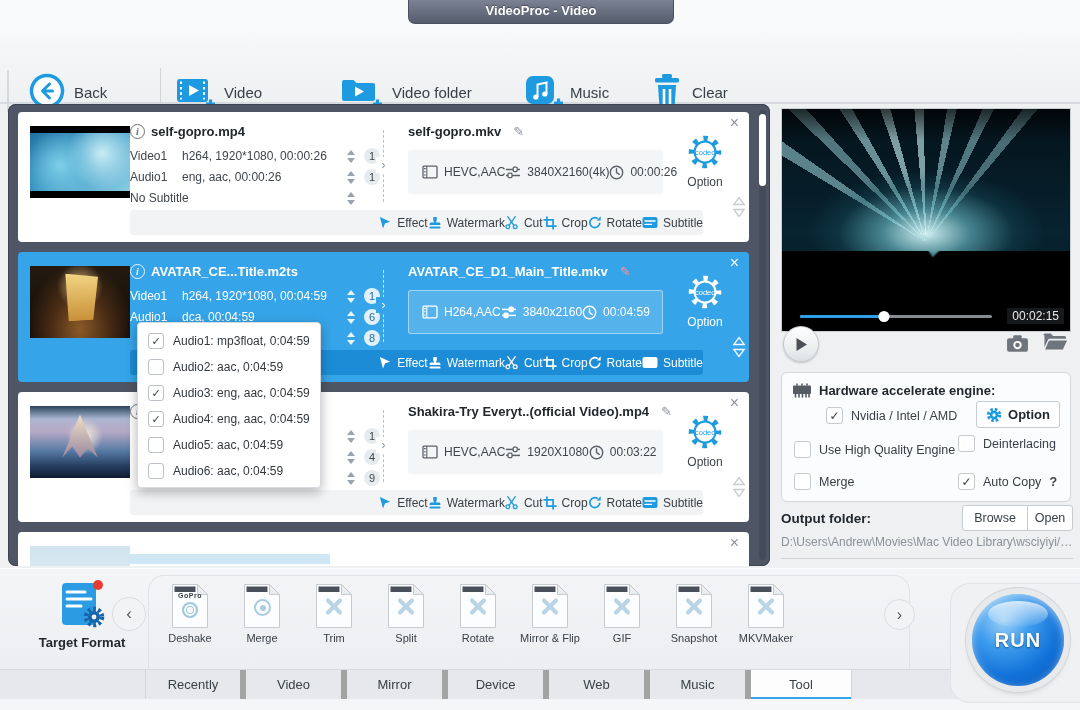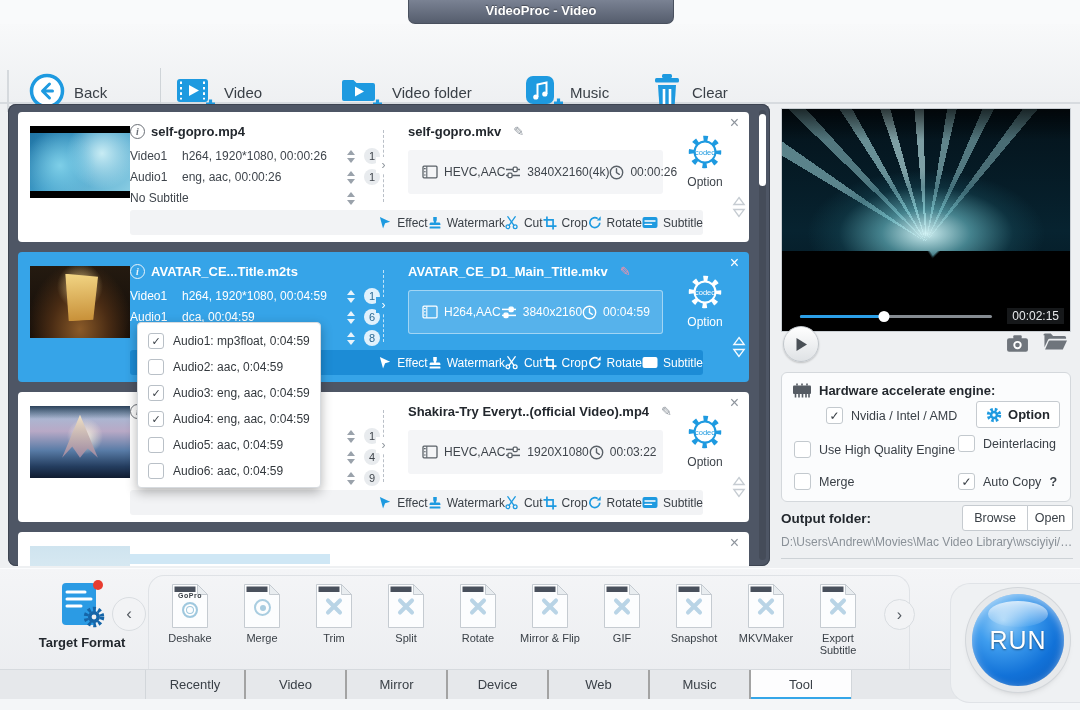--- a/index.html
+++ b/index.html
@@ -159,27 +159,27 @@
     letter-spacing:.5px;color:#3a4047}
   .goprolens{position:absolute;left:11px;top:19px;width:12px;height:12px;border:2px solid #9fc8de;border-radius:50%;
     box-shadow:inset 0 0 0 2px #fff,inset 0 0 0 3px #9fc8de}
   .camlens{position:absolute;left:11px;top:16px;width:13px;height:13px;border:2px solid #a9cde0;border-radius:50%}
   .camlens::after{content:"";position:absolute;left:3.5px;top:3.5px;width:6px;height:6px;background:#a9cde0;border-radius:50%}
   .runwrap{position:absolute;left:950px;top:14px;width:130px;height:118px;background:#eff1f3;
     border:1px solid #e0e3e7;border-right:none;border-radius:20px 0 0 20px;z-index:20}
   .runbtn{position:absolute;left:21px;top:10px;width:92px;height:92px;border-radius:50%;
     background:radial-gradient(circle at 34% 28%,#9ed1f7 0%,#3f9dee 30%,#1272d8 62%,#0a57b8 100%);
     box-shadow:0 0 0 6px #e7e9eb,0 0 0 7px #d2d6da,0 4px 9px rgba(0,0,0,.35),inset 0 3px 8px rgba(255,255,255,.55);
-    color:#fff;font-weight:normal;font-size:25px;letter-spacing:1px;display:flex;align-items:center;justify-content:center;
+    color:#fff;font-weight:bold;font-size:20px;letter-spacing:1px;display:flex;align-items:center;justify-content:center;
     text-shadow:0 1px 2px rgba(0,0,0,.45)}
   .runbtn::before{content:"";position:absolute;left:16px;top:7px;width:60px;height:26px;border-radius:50%;
     background:linear-gradient(rgba(255,255,255,.75),rgba(255,255,255,.05))}
   .tabbar{position:absolute;left:0;top:100px;width:1080px;height:30px;background:#e6e8eb;border-top:1px solid #d6dade}
   .tab{position:absolute;top:0;width:101px;height:30px;font-size:13px;color:#3a4047;text-align:center;
-    line-height:30px;border-right:2px solid #a3a3a3;box-sizing:border-box}
+    line-height:30px;border-right:6px solid #a3a3a3;box-sizing:border-box}
   .tab.first{border-left:1px solid #d2d6da}
   .tab.active{background:#fdfdfe;box-shadow:inset 0 -3px 0 #35a6e8;border-right:1px solid #d2d6da}
   .bottomstrip{position:absolute;left:0;top:130px;width:1080px;height:12px;background:#f4f6f8}
 </style>
 </head>
 <body>
 
 <svg width="0" height="0" style="position:absolute">
   <defs>
     <symbol id="i-eff" viewBox="0 0 15 15">
@@ -875,31 +875,20 @@
     <div class="ticon">
         <svg width="38" height="46">
           <use href="#i-pgb"></use>
         </svg>
         <svg class="ov">
           <use href="#i-xtool"></use>
         </svg>
       </div>
     <div class="tlbl">MKVMaker</div>
   </div>
-  <div class="tool" style="left:805px">
-    <div class="ticon">
-        <svg width="38" height="46">
-          <use href="#i-pgb"></use>
-        </svg>
-        <svg class="ov">
-          <use href="#i-xtool"></use>
-        </svg>
-      </div>
-    <div class="tlbl">Export Subtitle</div>
-  </div>
 
   <div class="chev chevR">›</div>
 
   <div class="tabbar">
     <span class="tab first" style="left:145px">Recently</span>
     <span class="tab" style="left:246px">Video</span>
     <span class="tab" style="left:347px">Mirror</span>
     <span class="tab" style="left:448px">Device</span>
     <span class="tab" style="left:549px">Web</span>
     <span class="tab" style="left:650px">Music</span>

